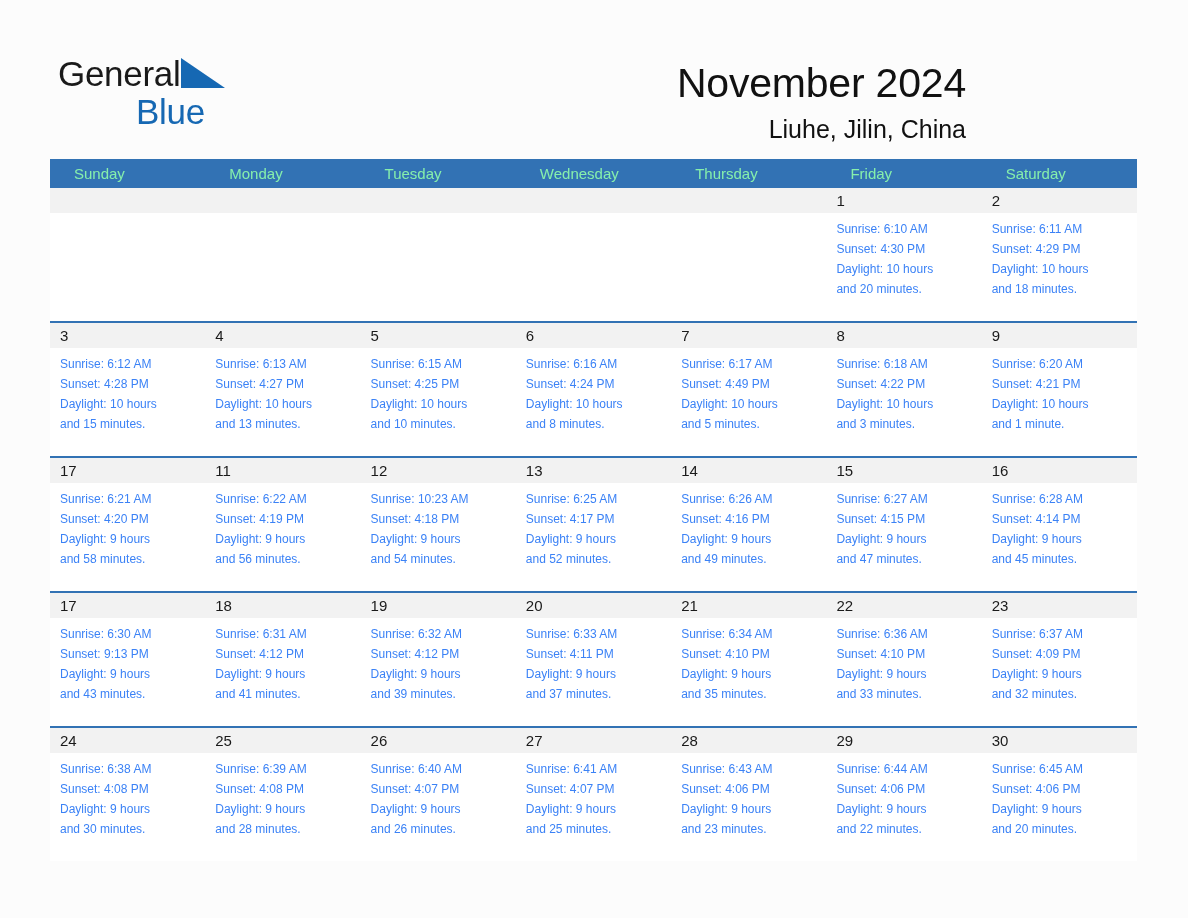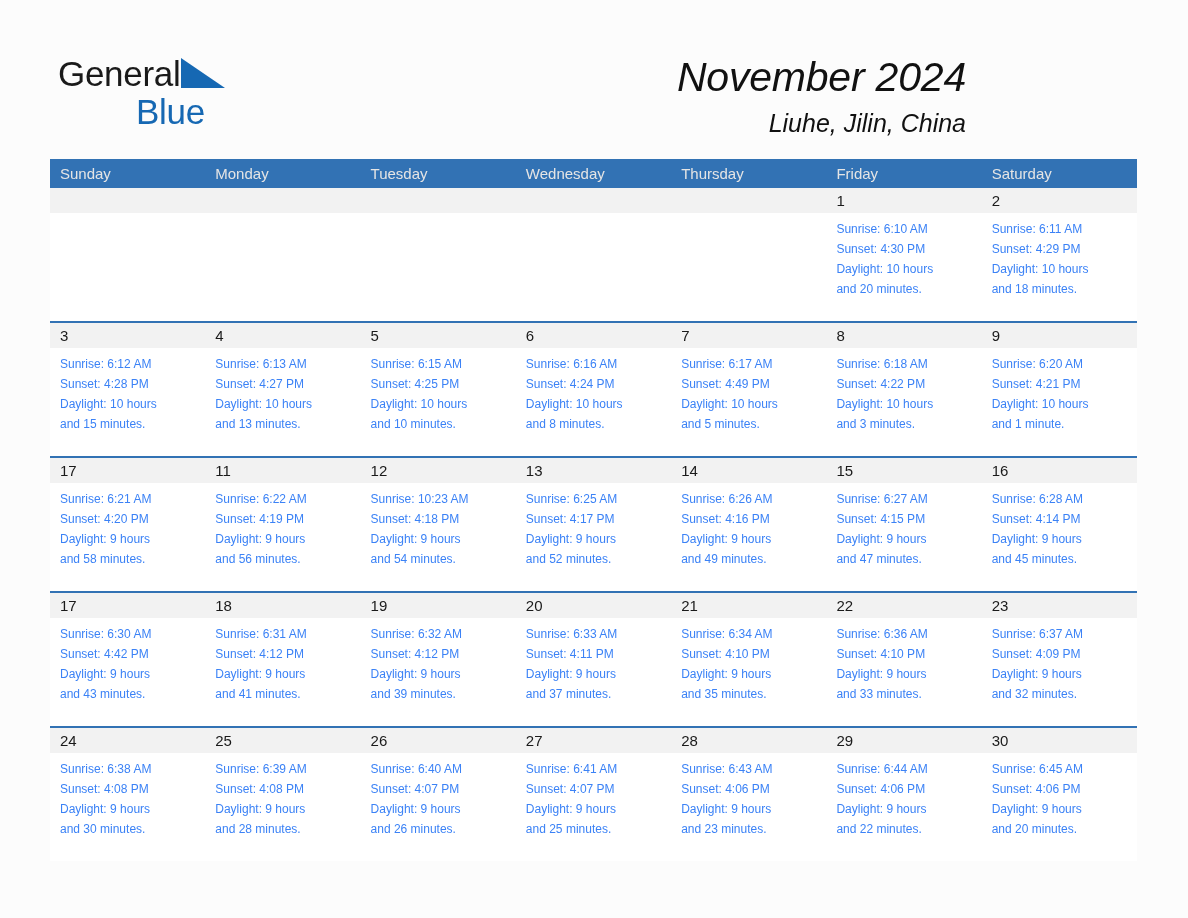--- a/index.html
+++ b/index.html
@@ -66,23 +66,22 @@
     padding-left: 78px;
     font-size: 35px;
     line-height: 40px;
     color: #1668b3;
     letter-spacing: -0.3px;
   }
 
   .titles {
     position: absolute;
     right: 4px;
-    top: 8px;
+    top: 14px;
     text-align: right;
-    font-style: italic;
   }
   .month-title {
     font-size: 41px;
     font-weight: 400;
     color: #111;
     line-height: 50px;
     letter-spacing: -0.2px;
     white-space: nowrap;
   }
   .location-title {
@@ -101,24 +100,24 @@
     top: 159px;
     width: 1087px;
   }
   .weekdays {
     display: flex;
     background: #3272b4;
     height: 29px;
   }
   .weekday {
     flex: 1 1 0;
-    color: #e5e5e5;
+    color: #86efac;
     font-size: 15px;
     line-height: 29px;
-    padding-left: 10px;
+    padding-left: 24px;
     box-sizing: border-box;
     white-space: nowrap;
   }
   .week {
     display: flex;
     border-top: 2px solid #3272b4;
     height: 133px;
     background: #ffffff;
   }
   .week:first-of-type {
@@ -350,21 +349,21 @@
               <div>Daylight: 9 hours</div>
               <div>and 45 minutes.</div>
             </div>
           </div>
         </div>
         <div class="week">
           <div class="day">
             <div class="day-num">17</div>
             <div class="day-body">
               <div>Sunrise: 6:30 AM</div>
-              <div>Sunset: 4:42 PM</div>
+              <div>Sunset: 9:13 PM</div>
               <div>Daylight: 9 hours</div>
               <div>and 43 minutes.</div>
             </div>
           </div>
           <div class="day">
             <div class="day-num">18</div>
             <div class="day-body">
               <div>Sunrise: 6:31 AM</div>
               <div>Sunset: 4:12 PM</div>
               <div>Daylight: 9 hours</div>

